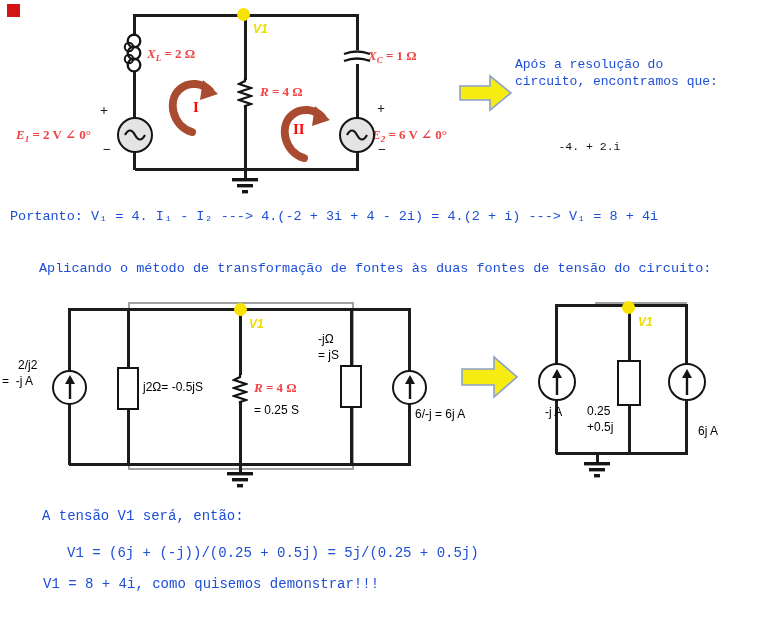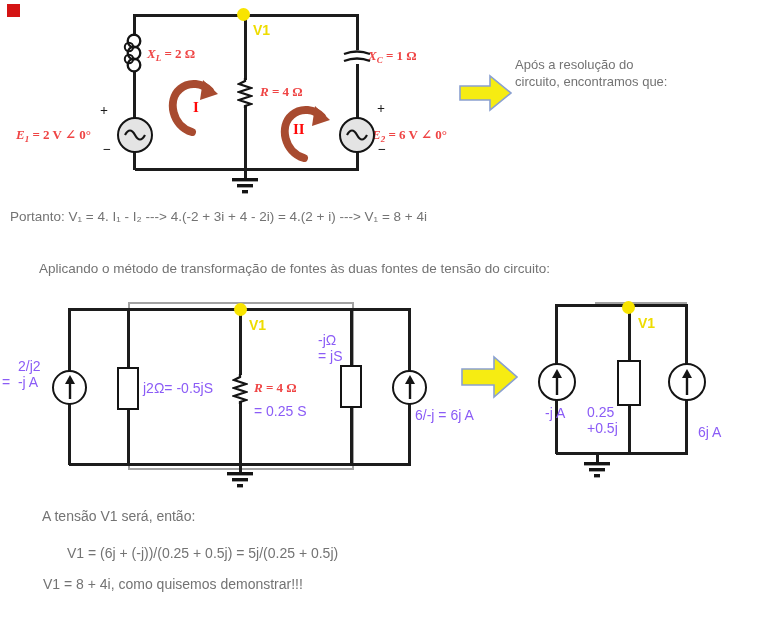--- a/index.html
+++ b/index.html
@@ -1,29 +1,29 @@
 <!DOCTYPE html>
 <html><head>
 <meta charset="utf-8">
 <style>
   html,body{margin:0;padding:0;}
   body{width:759px;height:628px;background:#ffffff;position:relative;overflow:hidden;
        font-family:"Liberation Sans","DejaVu Sans",sans-serif;}
   .wire{position:absolute;background:#1c1c1c;}
   .graywire{position:absolute;background:#a3a3a3;}
   .grayrect{position:absolute;border:2px solid #a3a3a3;background:transparent;}
-  .sans{position:absolute;font-family:Liberation Sans, sans-serif;color:#737373;white-space:nowrap;}
+  .sans{position:absolute;font-family:Liberation Mono, monospace;color:#1d4ed8;white-space:nowrap;}
   .mono{position:absolute;font-family:"Liberation Mono","DejaVu Sans Mono",monospace;color:#141414;white-space:pre;}
   .circ-label{position:absolute;font-family:"Liberation Serif","DejaVu Serif",serif;font-weight:bold;
               font-size:13px;color:#ef4444;white-space:nowrap;}
   .circ-label .base{font-style:italic;}
   .circ-label .sub{font-style:italic;font-size:9px;vertical-align:-3px;}
   .circ-label .rest{font-style:normal;}
-  .blue{position:absolute;color:#8b5cf6;font-size:14px;white-space:nowrap;}
-  .ylabel{position:absolute;color:#eedc00;font-weight:bold;font-size:14px;white-space:nowrap;}
+  .blue{position:absolute;color:#000000;font-size:12px;white-space:nowrap;}
+  .ylabel{position:absolute;color:#eedc00;font-weight:bold;font-size:12px;white-space:nowrap;font-style:italic;}
   .node{position:absolute;width:13px;height:13px;border-radius:50%;background:#f8e400;z-index:6;}
   .srccirc{position:absolute;width:36px;height:36px;border:2.5px solid #141414;border-radius:50%;
            background:#e4e4e4;box-sizing:border-box;display:flex;align-items:center;justify-content:center;z-index:5;}
   .cs{background:#ffffff;}
   .zbox{position:absolute;border:2.5px solid #141414;background:#ffffff;box-sizing:border-box;z-index:5;}
   .sign{position:absolute;font-family:"Liberation Serif","DejaVu Serif",serif;font-weight:bold;font-size:14px;color:#1a1a1a;}
   .mesh-label{position:absolute;color:#ff0808;font-family:"Liberation Serif","DejaVu Serif",serif;
               font-weight:bold;font-size:15px;z-index:7;}
   .marker{position:absolute;left:7px;top:4px;width:13px;height:13px;background:#d41414;}
   svg{position:absolute;z-index:5;}
@@ -116,20 +116,21 @@
 </div>
 
 <svg style="left:459px;top:73px;" width="54" height="40" viewBox="0 0 54 40">
   <polygon points="1,13 31,13 31,3 52,20 31,37 31,27 1,27" fill="#f6ec12" stroke="#8aa0d0" stroke-width="1.6"></polygon>
 </svg>
 <div class="sans" style="left:515px;top:56px;font-size:13px;line-height:17px;">
   <div>Após a resolução do</div>
   <div>circuito, encontramos que:</div>
 </div>
 <div class="mono" style="left:517px;top:94px;font-size:11.5px;line-height:21px;">
+  <div>      -4. + 2.i</div>
 </div>
 
 <div class="sans" style="left:10px;top:209px;font-size:13.5px;">Portanto:   V₁ = 4. I₁ -  I₂  ---&gt;  4.(-2 + 3i  + 4 - 2i)  = 4.(2 + i) ---&gt; V₁ =  8 + 4i</div>
 
 <div class="sans" style="left:7px;top:261px;font-size:13.5px;margin-left:32px;">Aplicando o método de transformação de fontes às duas fontes de tensão do circuito:</div>
 
 <div>
   <div class="grayrect" style="left:128px;top:302px;width:222px;height:164px;"></div>
 
   <div class="wire" style="left:69px;top:308px;width:342px;height:2.5px;"></div>

